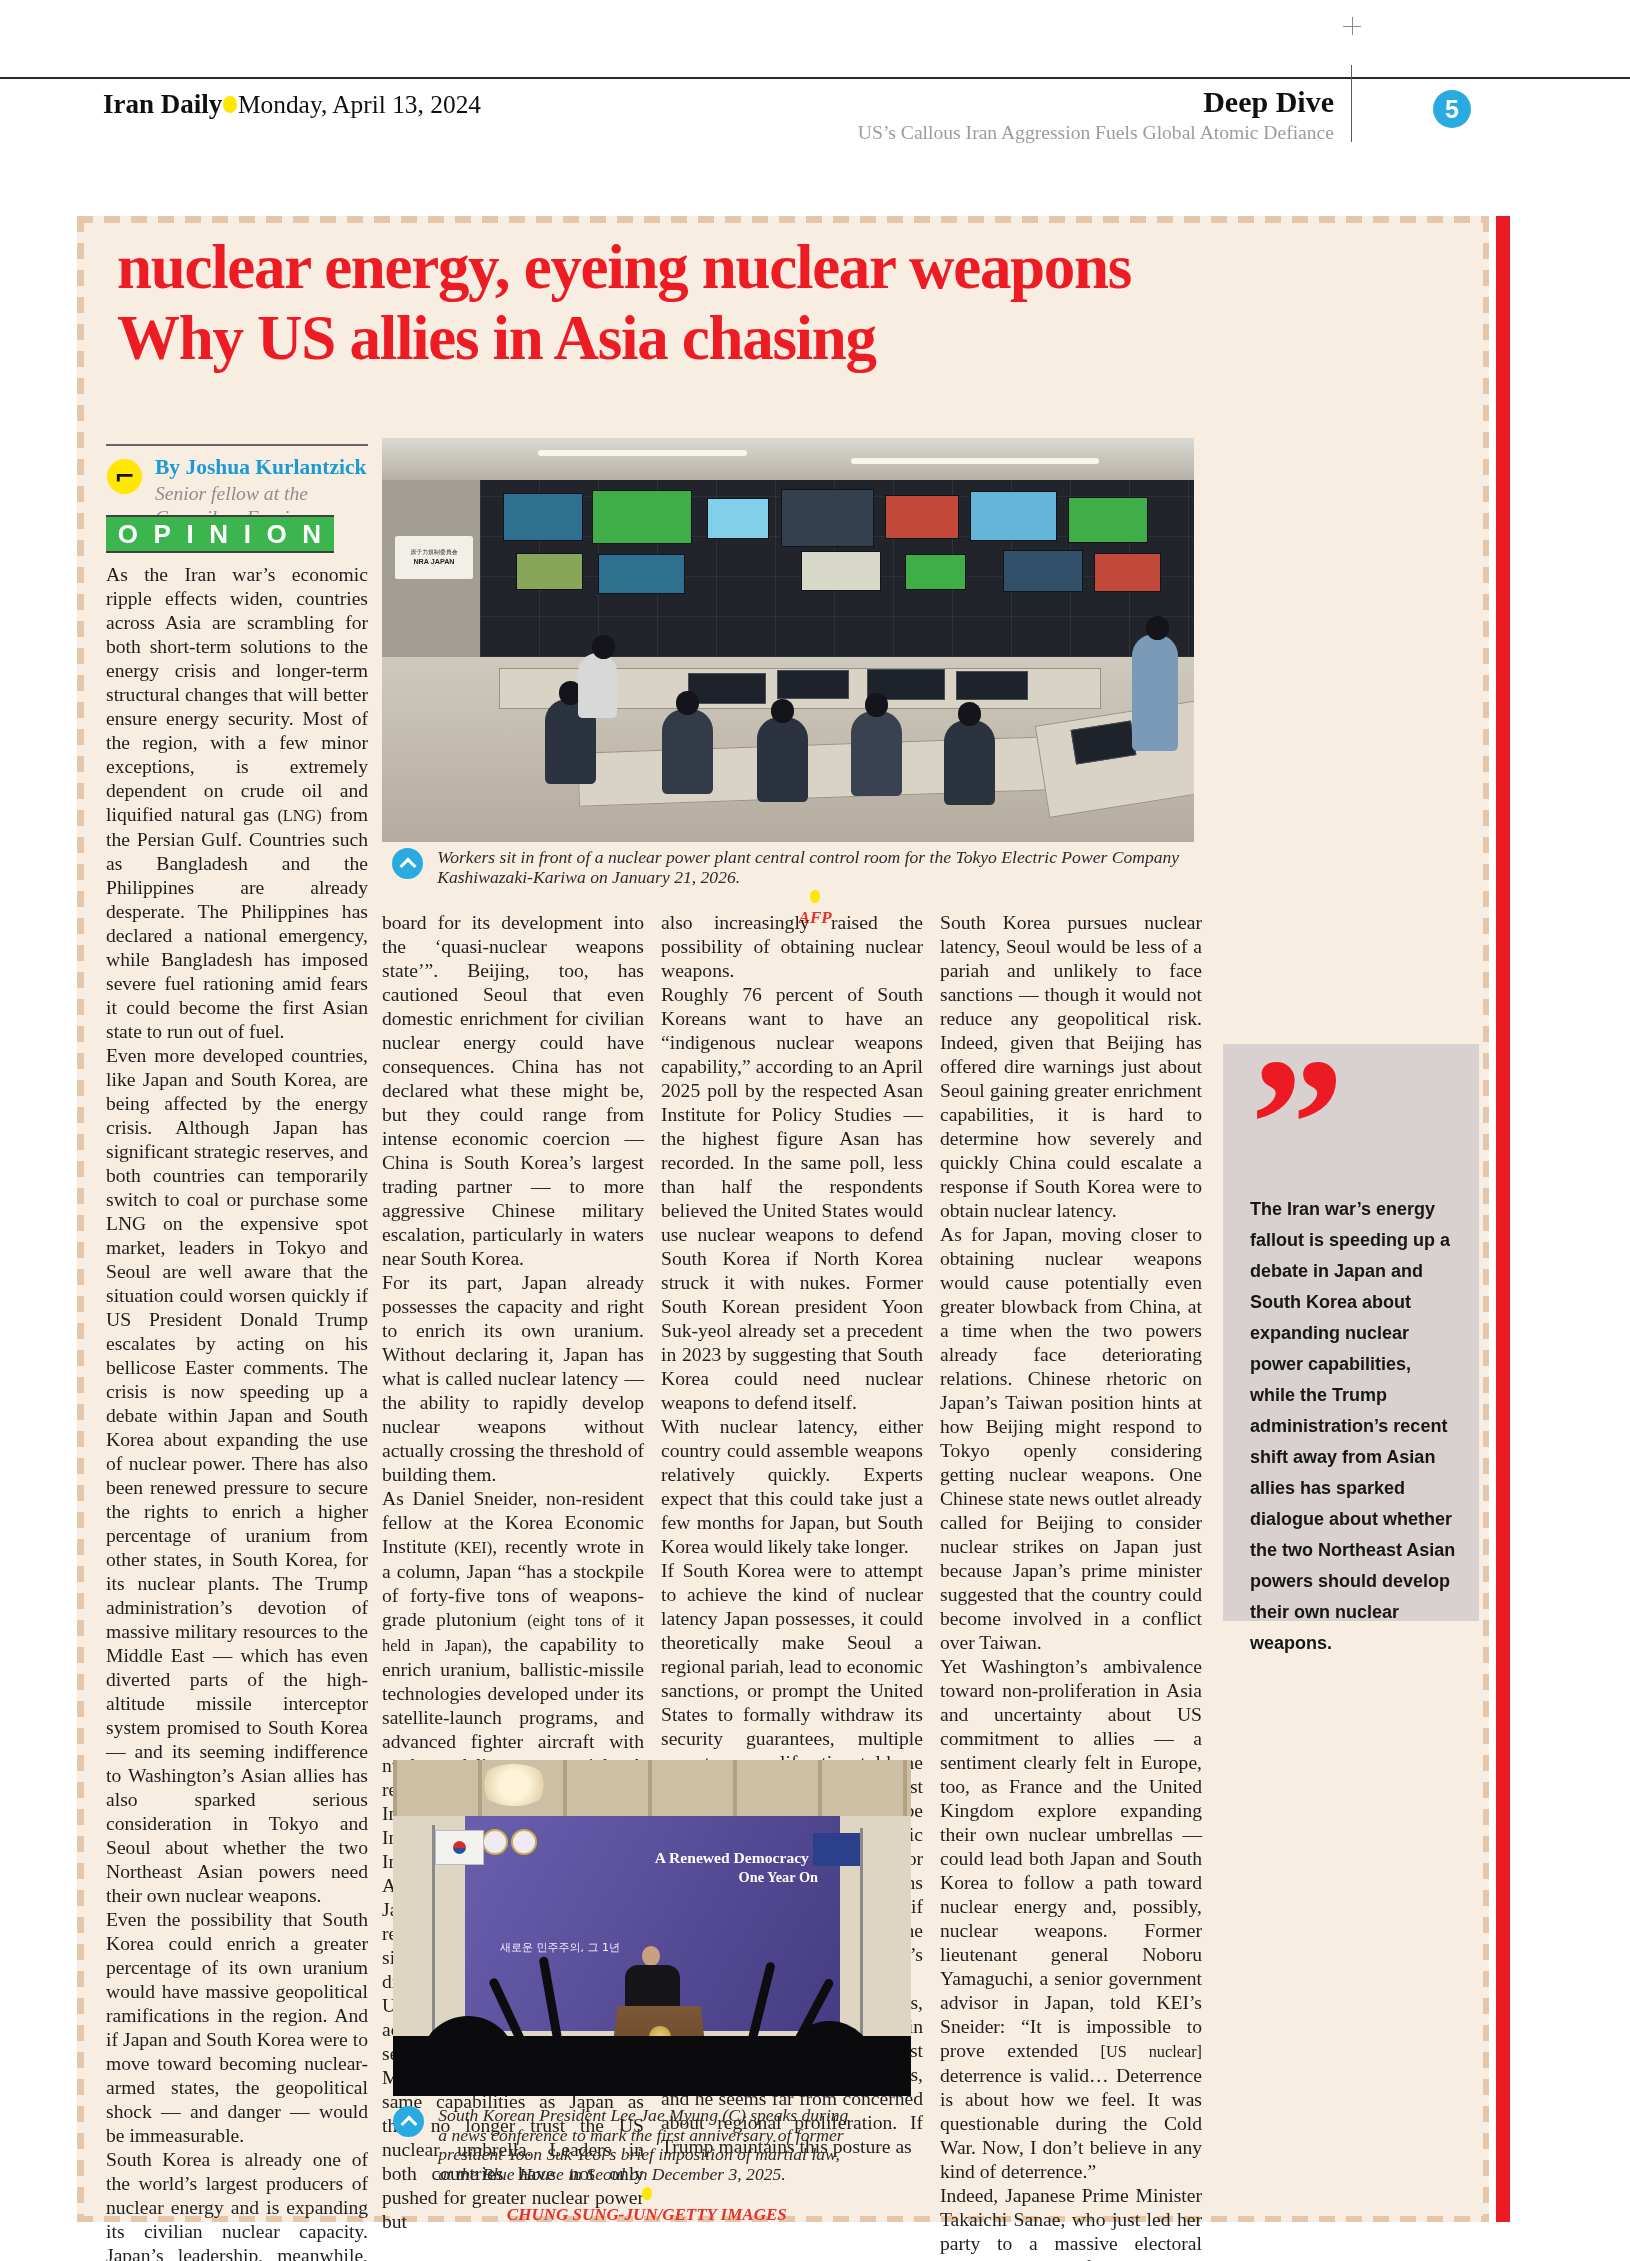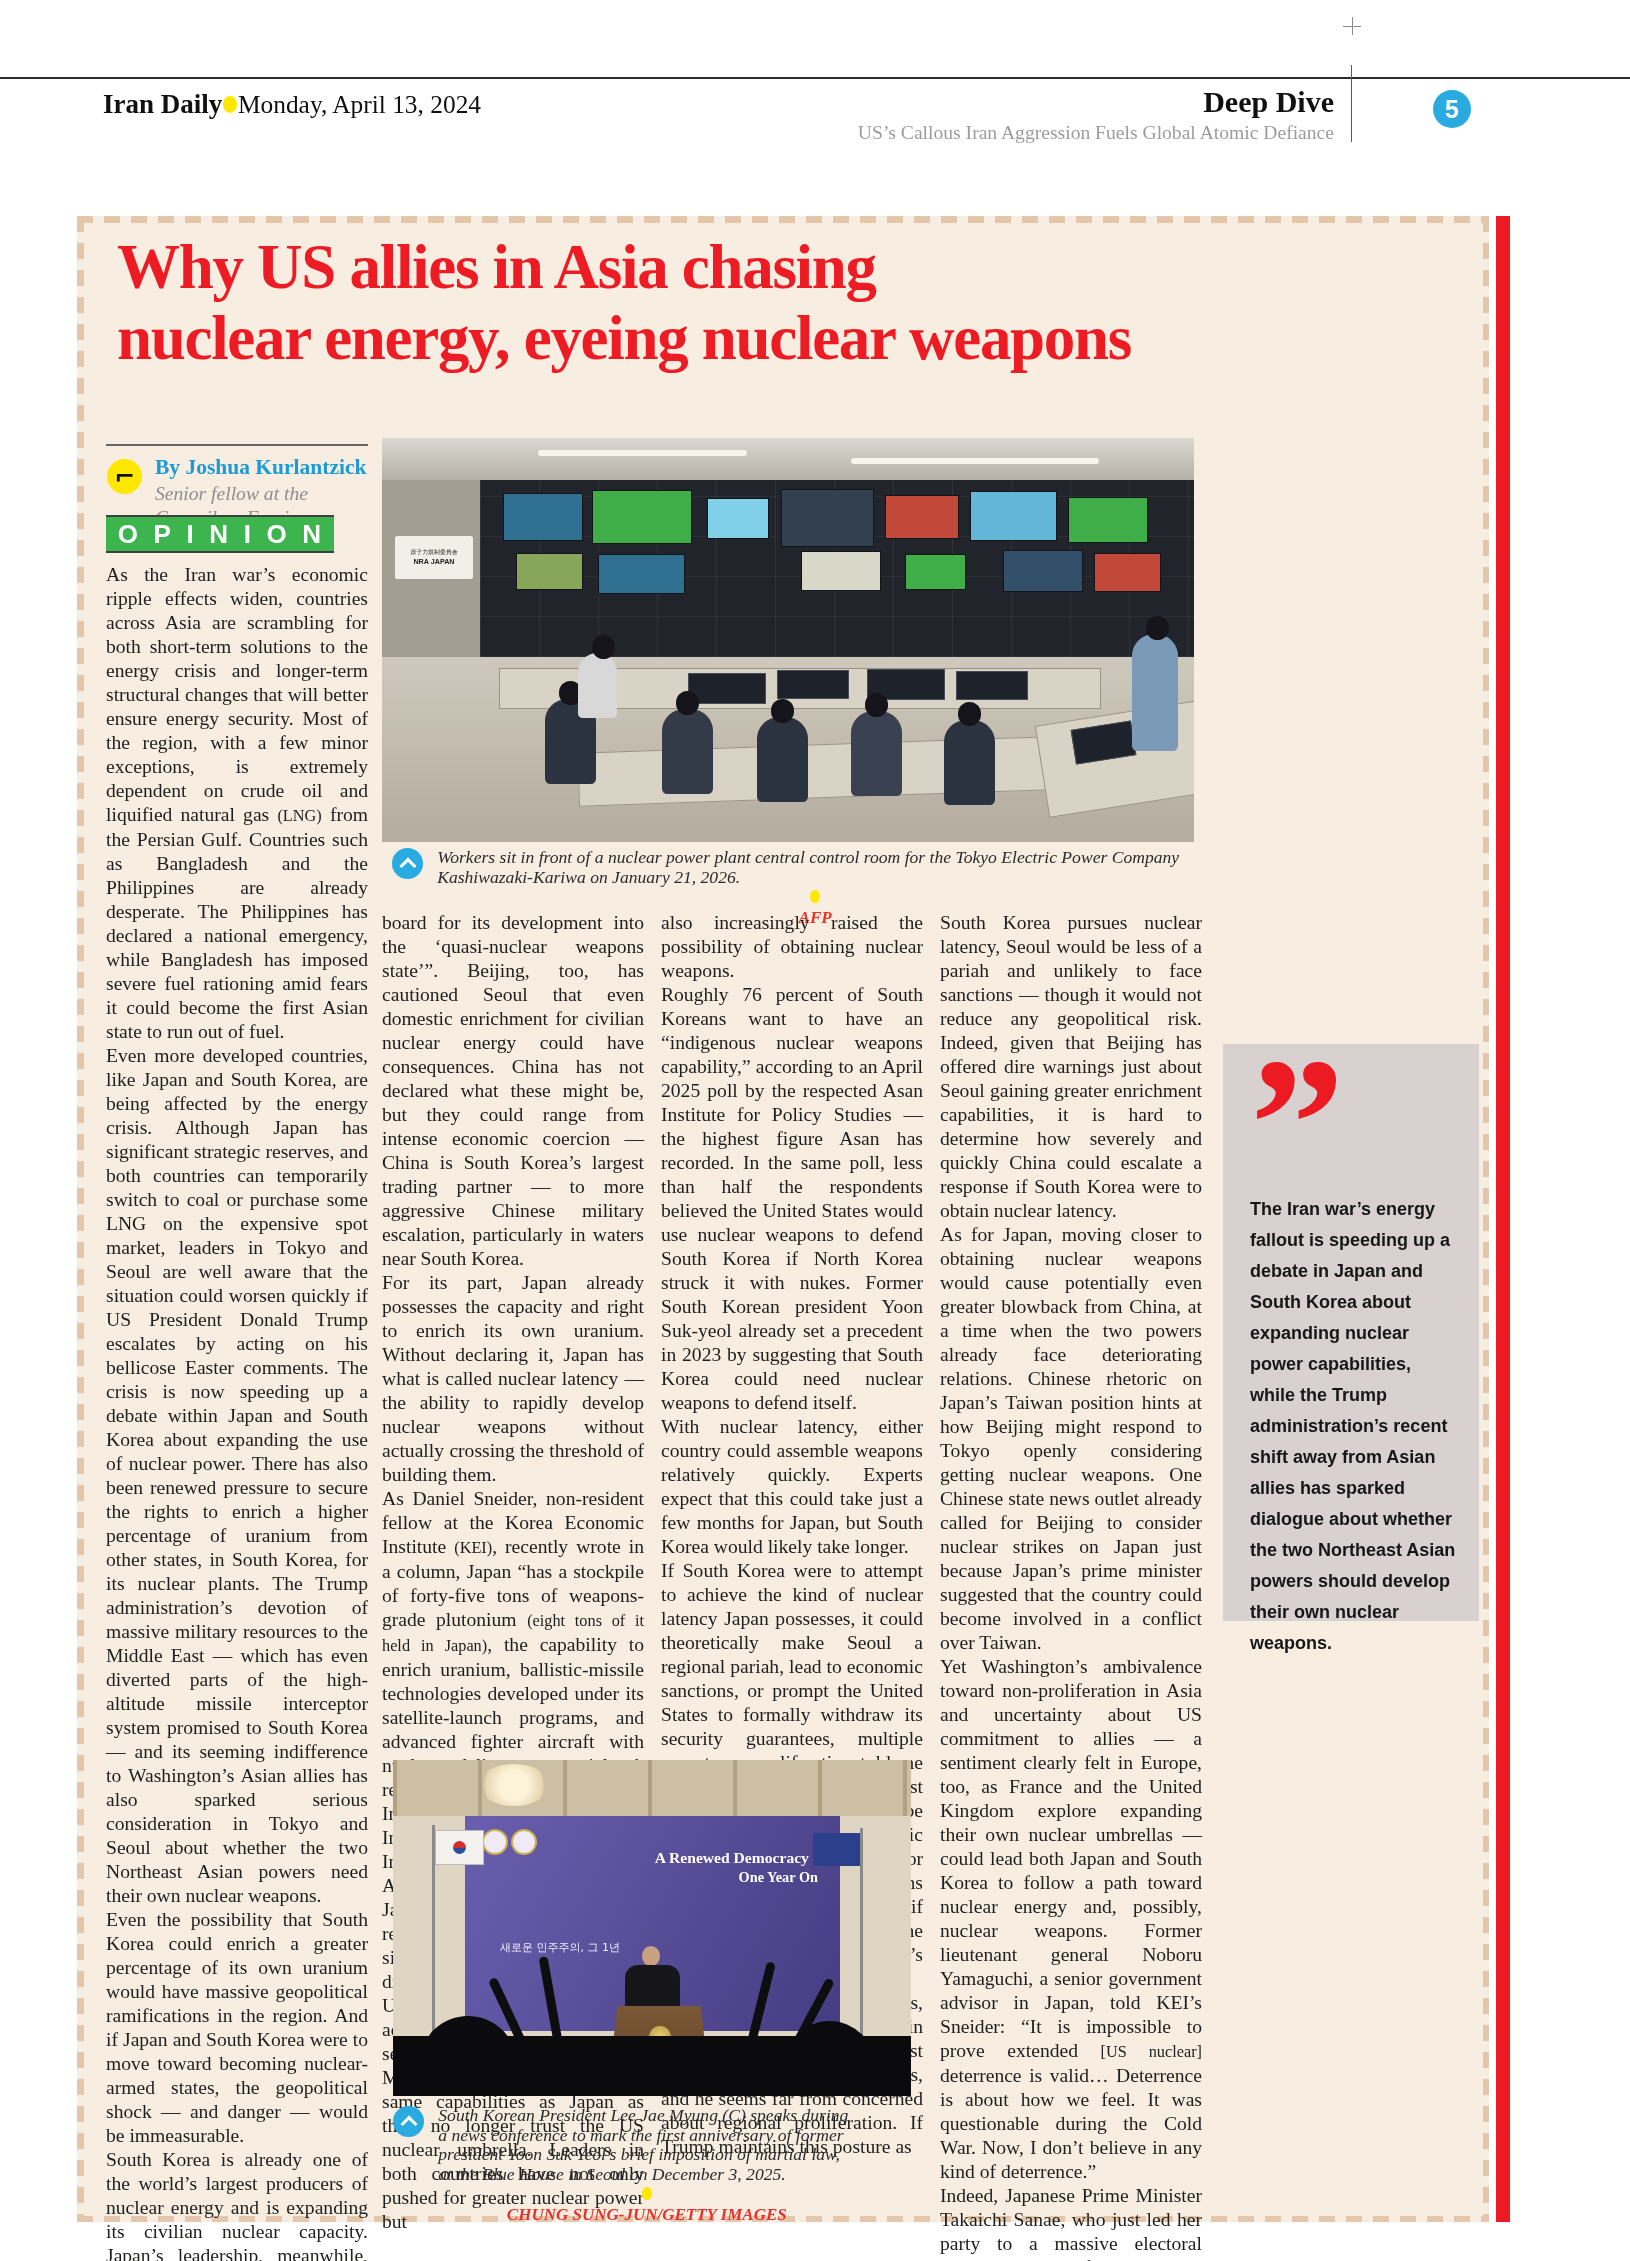--- a/index.html
+++ b/index.html
@@ -133,22 +133,22 @@
 
 <div class="red-bar"></div>
 
 <div class="article">
   <div class="dash top"></div>
   <div class="dash bottom"></div>
   <div class="dash v left"></div>
   <div class="dash v right"></div>
 
   <div class="headline">
+    <div>nuclear energy, eyeing nuclear weapons</div>
     <div>Why US allies in Asia chasing</div>
-    <div>nuclear energy, eyeing nuclear weapons</div>
   </div>
 
   <div class="byline-rule"></div>
   <div class="byline-icon">⌐</div>
   <div class="byline-block">
     <div class="byline-name">By Joshua Kurlantzick</div>
     <div class="byline-role">Senior fellow at the Council on Foreign Relations</div>
   </div>
   <div class="opinion-box">OPINION</div>
 

